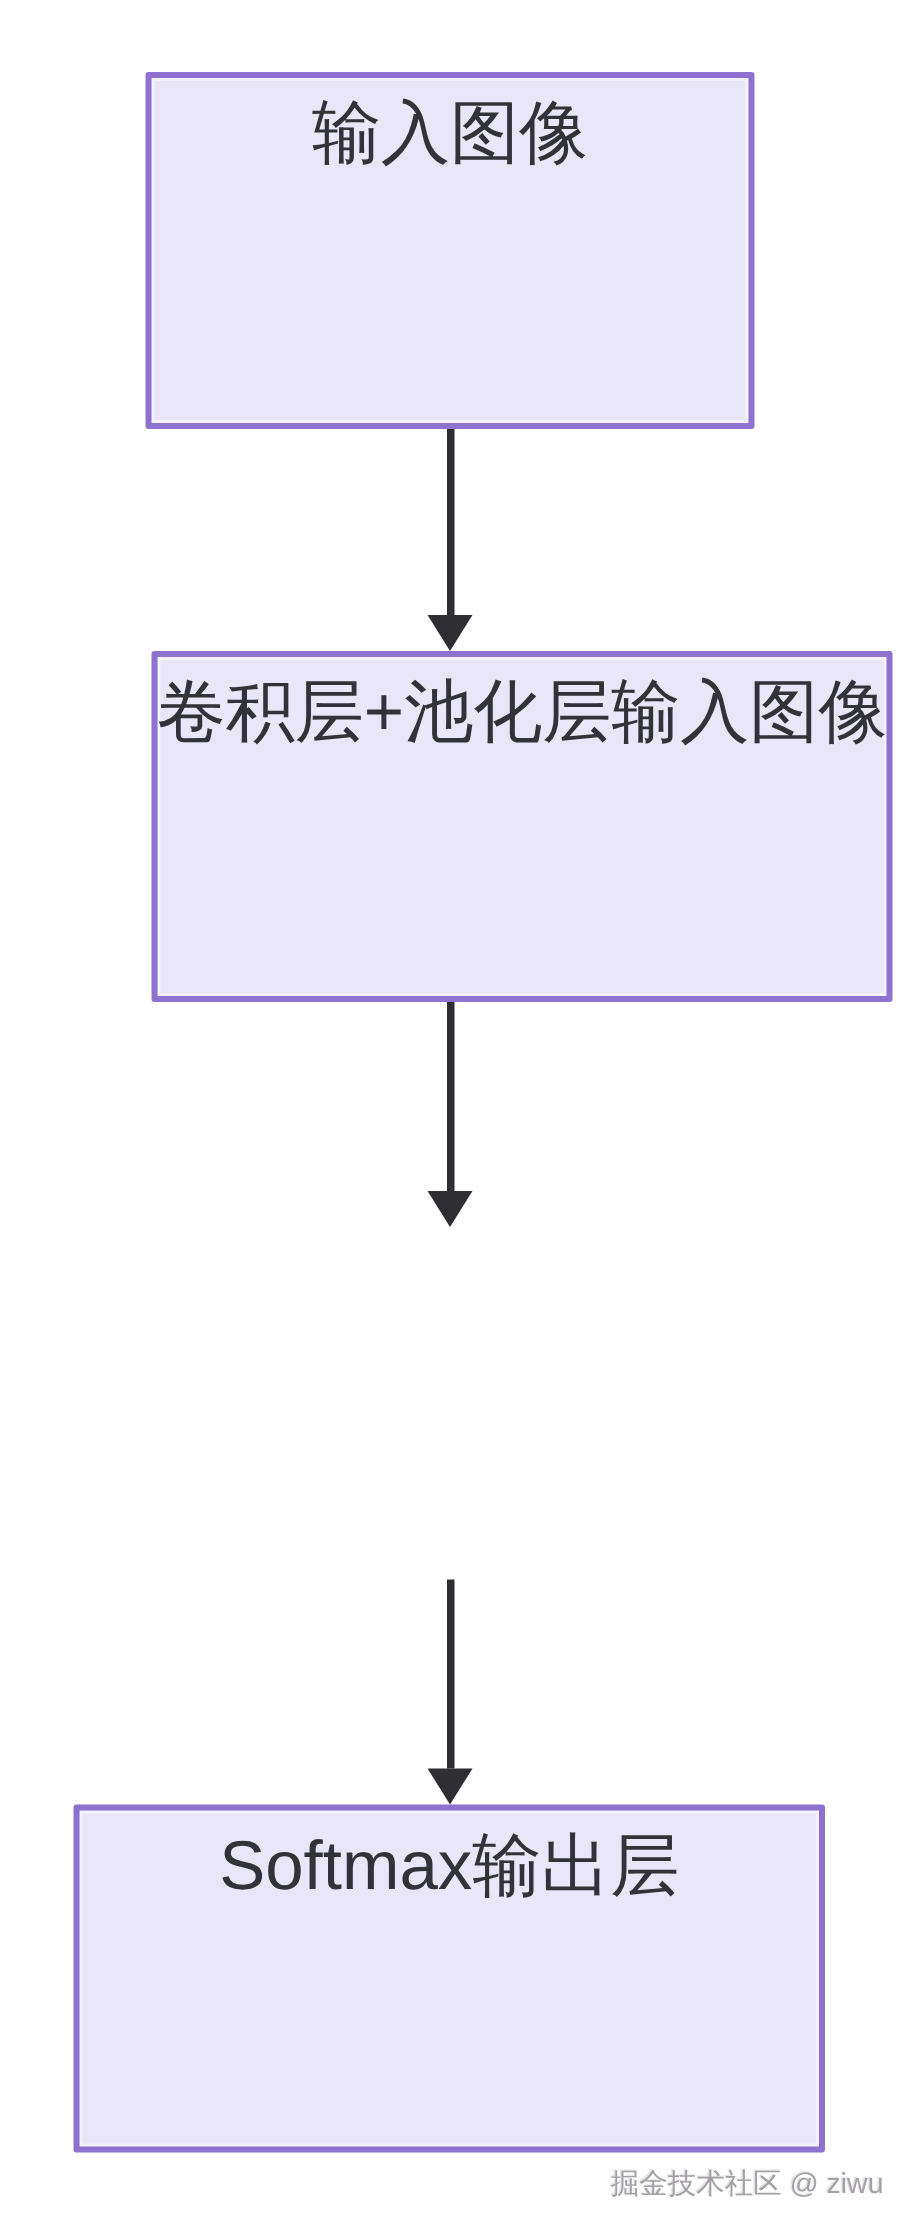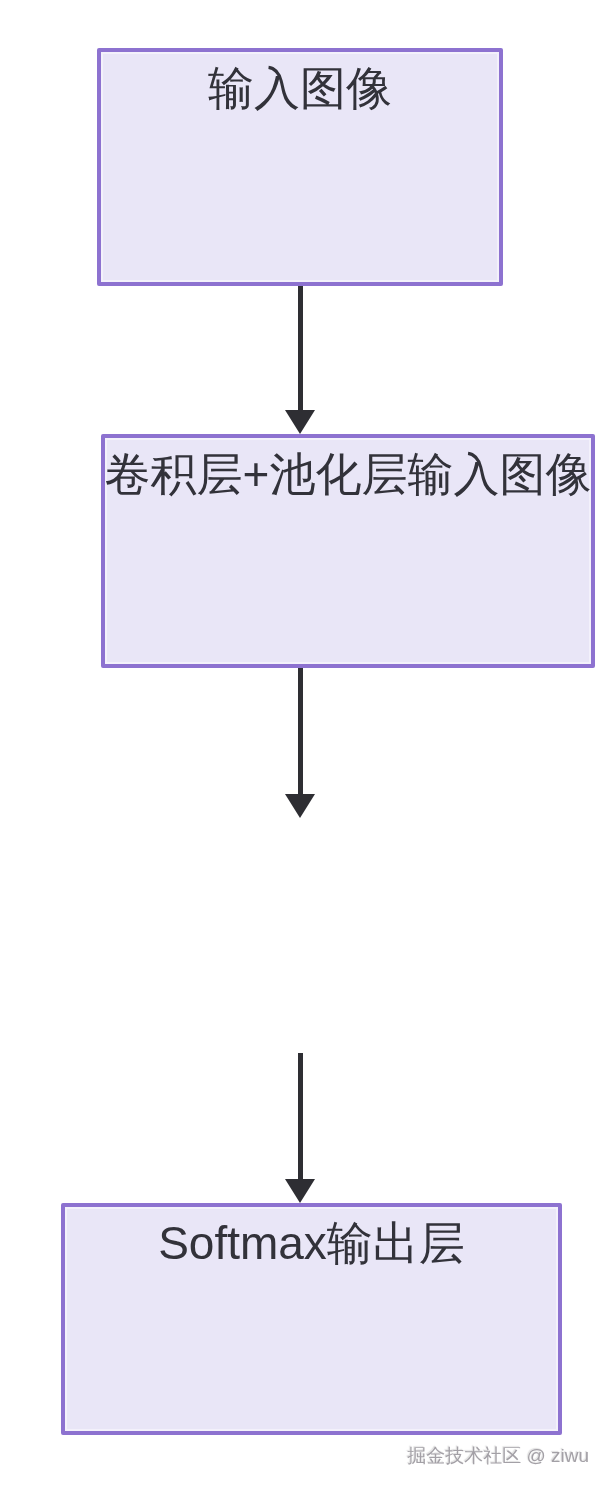--- a/index.html
+++ b/index.html
@@ -59,21 +59,21 @@
     right: 12px;
     font-size: 19px;
     color: var(--watermark-color, #a3a0a6);
     text-shadow: 1px 1px 1px rgba(255,255,255,0.9), -1px -1px 1px rgba(120,120,120,0.25);
     white-space: nowrap;
   }
   
   #node-0 { left: 97px;  top: 48px;   width: 406px; height: 238px; }
   #node-1 { left: 53px;  top: 434px;  width: 494px; height: 234px; margin-left: 48px; }
   #node-2 { left: 113px; top: 818px;  width: 374px; height: 235px; }
-  #node-3 { left: 61px;  top: 1203px; width: 501px; height: 232px; }
+  #node-3 { left: 49px;  top: 1203px; width: 501px; height: 232px; }
   #conn-0 { left: 285px; top: 286px;  height: 148px; }
   #conn-1 { left: 285px; top: 668px;  height: 150px; }
   #conn-2 { left: 285px; top: 1053px; height: 150px; }
 </style>
 </head>
 <body>
 
 <div class="canvas">
 
   <div class="flow-box" id="node-0">

